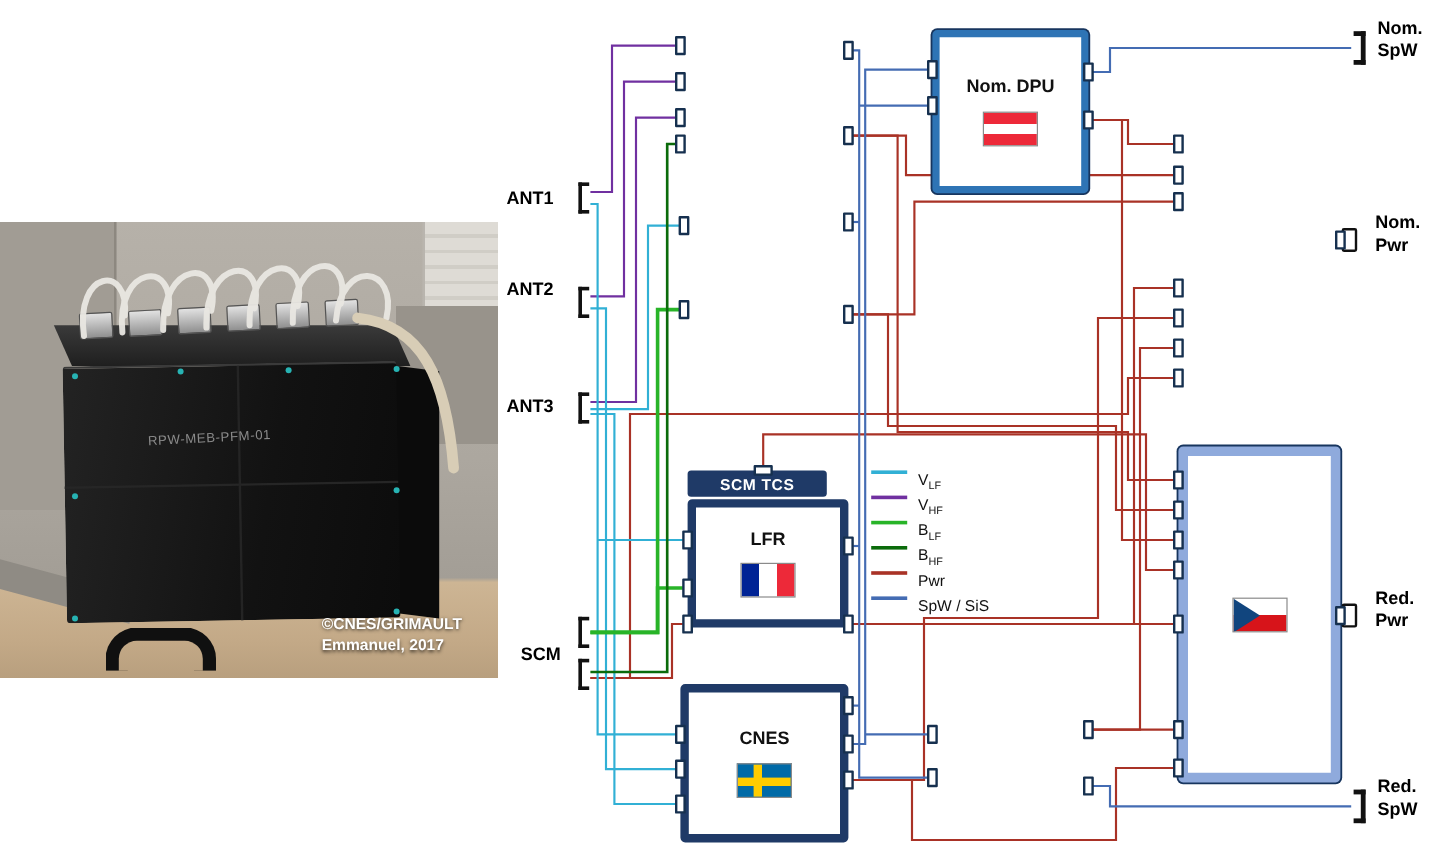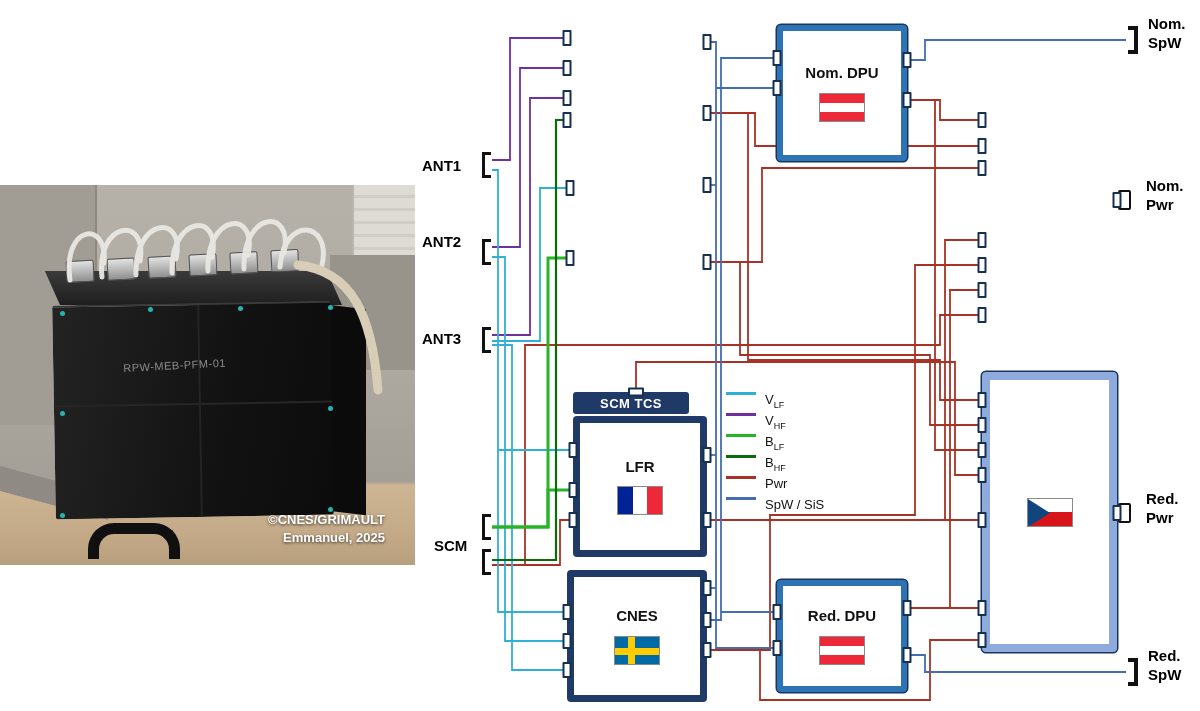--- a/index.html
+++ b/index.html
@@ -59,21 +59,21 @@
   #photo .seam-h{position:absolute;left:0;right:0;top:46%;height:2px;background:#262626;}
   #photo .seam-v{position:absolute;top:0;bottom:0;left:52%;width:2px;background:#242424;}
   #photo .devlabel{position:absolute;left:70px;top:54px;color:#8a8a8a;font-size:11px;letter-spacing:.5px;transform:rotate(-2deg);}
   #photo .connrow{position:absolute;left:66px;top:70px;display:flex;gap:13px;transform:rotate(-3deg);z-index:2;}
   #photo .connrow .cblock{width:26px;height:20px;background:linear-gradient(#e2e2e2,#8f8f8f);border:1px solid #555;border-radius:2px;}
   #photo .screwset{position:absolute;left:60px;top:126px;width:5px;height:5px;border-radius:50%;background:#27b3b3;
          box-shadow:268px -6px 0 #27b3b3,88px -4px 0 #27b3b3,178px -5px 0 #27b3b3,0 202px 0 #27b3b3,
                     268px 196px 0 #27b3b3,0 100px 0 #27b3b3,268px 95px 0 #27b3b3;}
   #photo .handle{position:absolute;left:88px;top:338px;width:92px;height:36px;border:11px solid #101010;
          border-bottom:none;border-radius:26px 26px 0 0;box-sizing:border-box;}
-  #photo .credit{position:absolute;right:30px;top:326px;text-align:right;color:#fff;font-weight:bold;
+  #photo .credit{position:absolute;right:30px;top:326px;text-align:left;color:#fff;font-weight:bold;
          font-size:13px;line-height:18px;text-shadow:0 1px 3px rgba(0,0,0,.7);}
   #photo svg{position:absolute;left:0;top:0;z-index:3;}
 </style>
 </head>
 <body>
 
 <div id="stage">
 
   <div id="photo">
     <div class="cabinet"></div>
@@ -104,21 +104,21 @@
         <path d="M172,88 C170,30 222,26 212,72"></path>
         <path d="M208,86 C206,28 258,24 248,70"></path>
         <path d="M244,84 C242,26 294,22 284,68"></path>
         <path d="M280,82 C284,30 332,36 322,80"></path>
       </g>
       <path d="M298,80 C352,86 372,130 378,205" fill="none" stroke="#d8cdb6" stroke-width="9" stroke-linecap="round"></path>
     </svg>
     <div class="handle"></div>
     <div class="credit">
       <div>©CNES/GRIMAULT</div>
-      <div>Emmanuel, 2025</div>
+      <div>Emmanuel, 2017</div>
     </div>
   </div>
 
   <svg id="wires" width="1200" height="711">
       <polyline points="711,113 755,113 755,146 978,146" fill="none" stroke="#A93226" stroke-width="1.8"></polyline>
       <polyline points="711,113 748,113 748,360 940,360 940,400 978,400" fill="none" stroke="#A93226" stroke-width="1.8"></polyline>
       <polyline points="711,262 762,262 762,168 978,168" fill="none" stroke="#A93226" stroke-width="1.8"></polyline>
       <polyline points="711,262 740,262 740,355 930,355 930,425 978,425" fill="none" stroke="#A93226" stroke-width="1.8"></polyline>
       <polyline points="711,520 978,520" fill="none" stroke="#A93226" stroke-width="1.8"></polyline>
       <polyline points="711,520 945,520 945,240 978,240" fill="none" stroke="#A93226" stroke-width="1.8"></polyline>
@@ -149,34 +149,30 @@
       <polyline points="716,88 773,88" fill="none" stroke="#446CB3" stroke-width="1.8"></polyline>
       <polyline points="773,58 721,58 721,620 711,620" fill="none" stroke="#446CB3" stroke-width="1.8"></polyline>
       <polyline points="721,612 773,612" fill="none" stroke="#446CB3" stroke-width="1.8"></polyline>
       <polyline points="907,60 925,60 925,40 1126,40" fill="none" stroke="#446CB3" stroke-width="1.8"></polyline>
       <polyline points="907,655 925,655 925,672 1126,672" fill="none" stroke="#446CB3" stroke-width="1.8"></polyline>
     </svg>
 
   <div class="tcs" style="left:573px;top:392px;width:116px;height:22px">
     <span>SCM TCS</span>
   </div>
-  <div class="box instr" style="left:573px;top:416px;width:134px;height:141px">
+  <div class="box instr" style="left:573px;top:416px;width:134px;height:107px">
     <div class="box-label">LFR</div>
     <div class="flag" data-flag="fr"></div>
   </div>
   <div class="box instr" style="left:567px;top:570px;width:140px;height:132px">
     <div class="box-label">CNES</div>
     <div class="flag" data-flag="se"></div>
   </div>
   <div class="box dpu" style="left:777px;top:25px;width:130px;height:136px">
     <div class="box-label">Nom. DPU</div>
-    <div class="flag" data-flag="at"></div>
-  </div>
-  <div class="box dpu" style="left:777px;top:580px;width:130px;height:112px">
-    <div class="box-label">Red. DPU</div>
     <div class="flag" data-flag="at"></div>
   </div>
   <div class="box lvps" style="left:982px;top:372px;width:135px;height:280px">
     <div class="flag" data-flag="cz"></div>
   </div>
 
   <div class="extlabel" style="left:422px;top:156px">ANT1</div>
   <div class="brk open-right" style="left:482px;top:152px"></div>
   <div class="extlabel" style="left:422px;top:232px">ANT2</div>
   <div class="brk open-right" style="left:482px;top:239px"></div>

